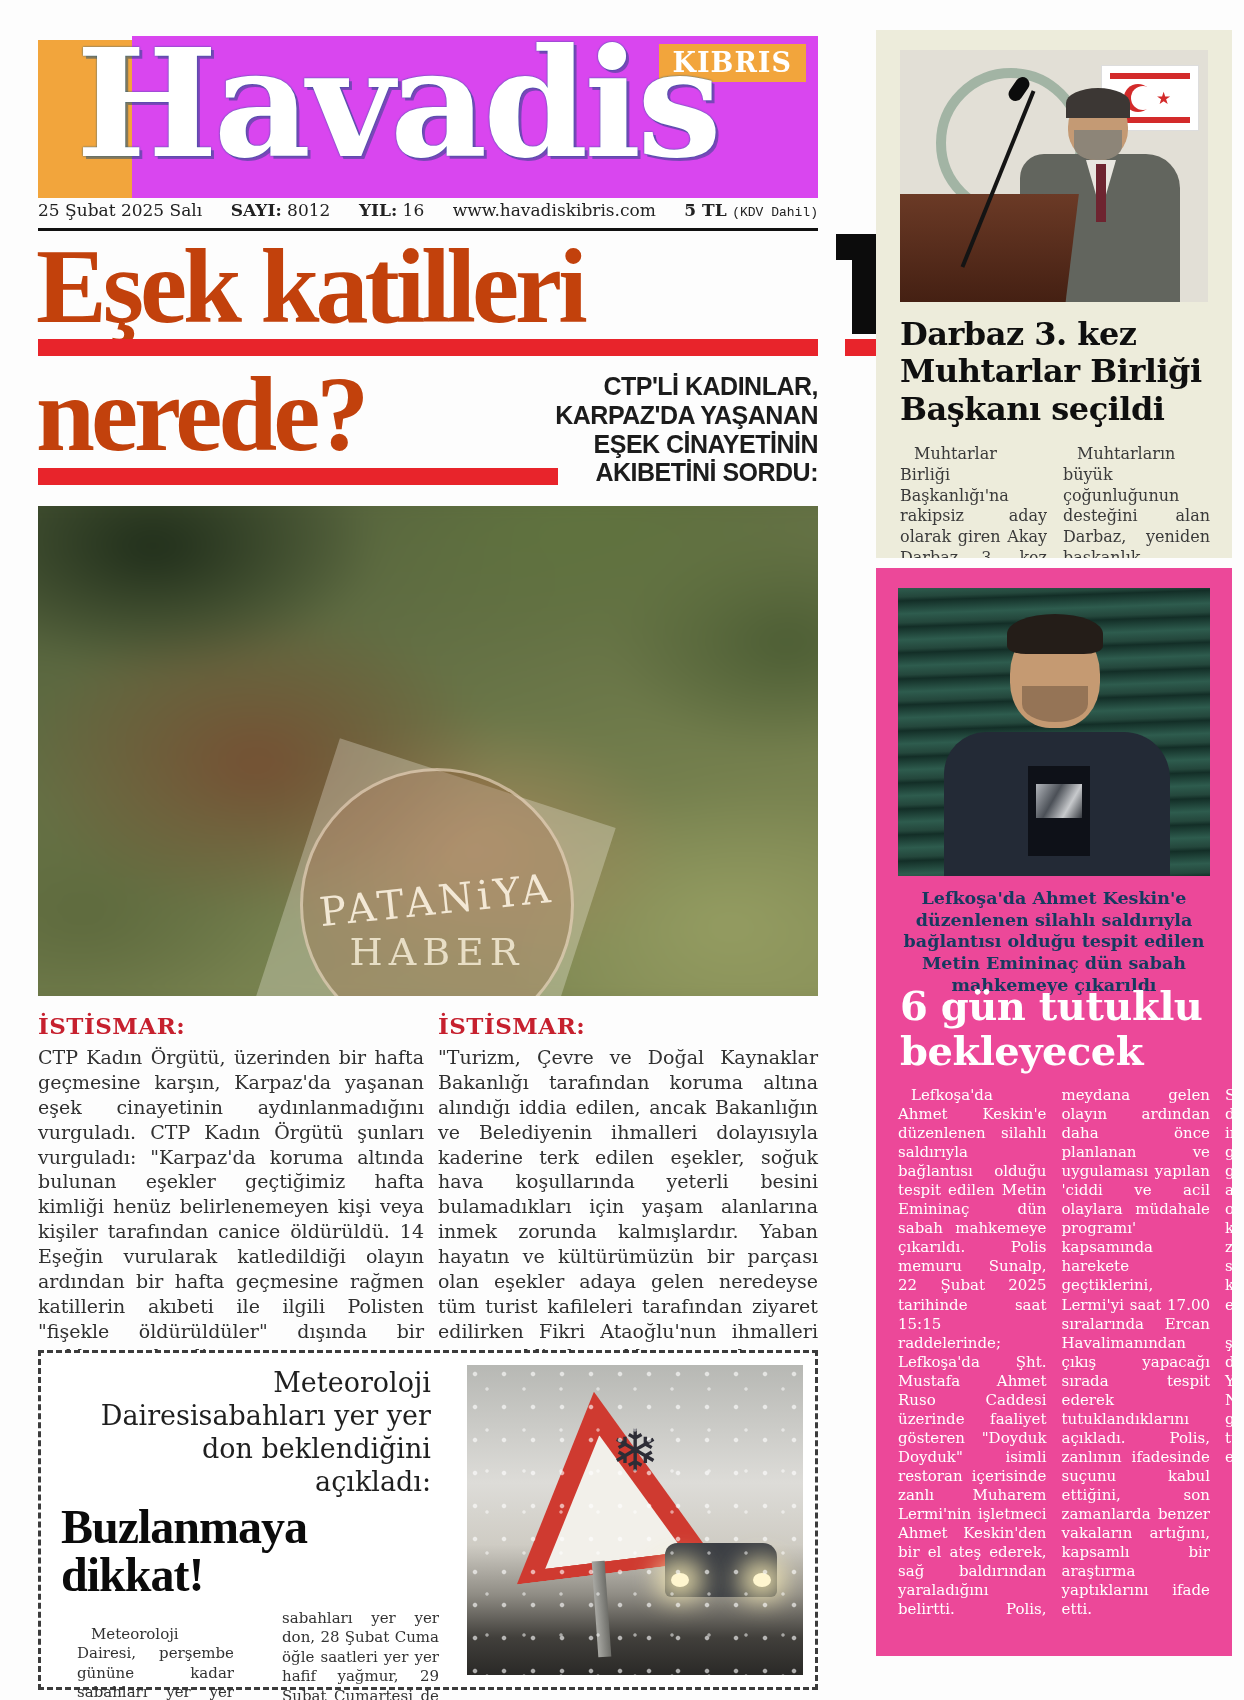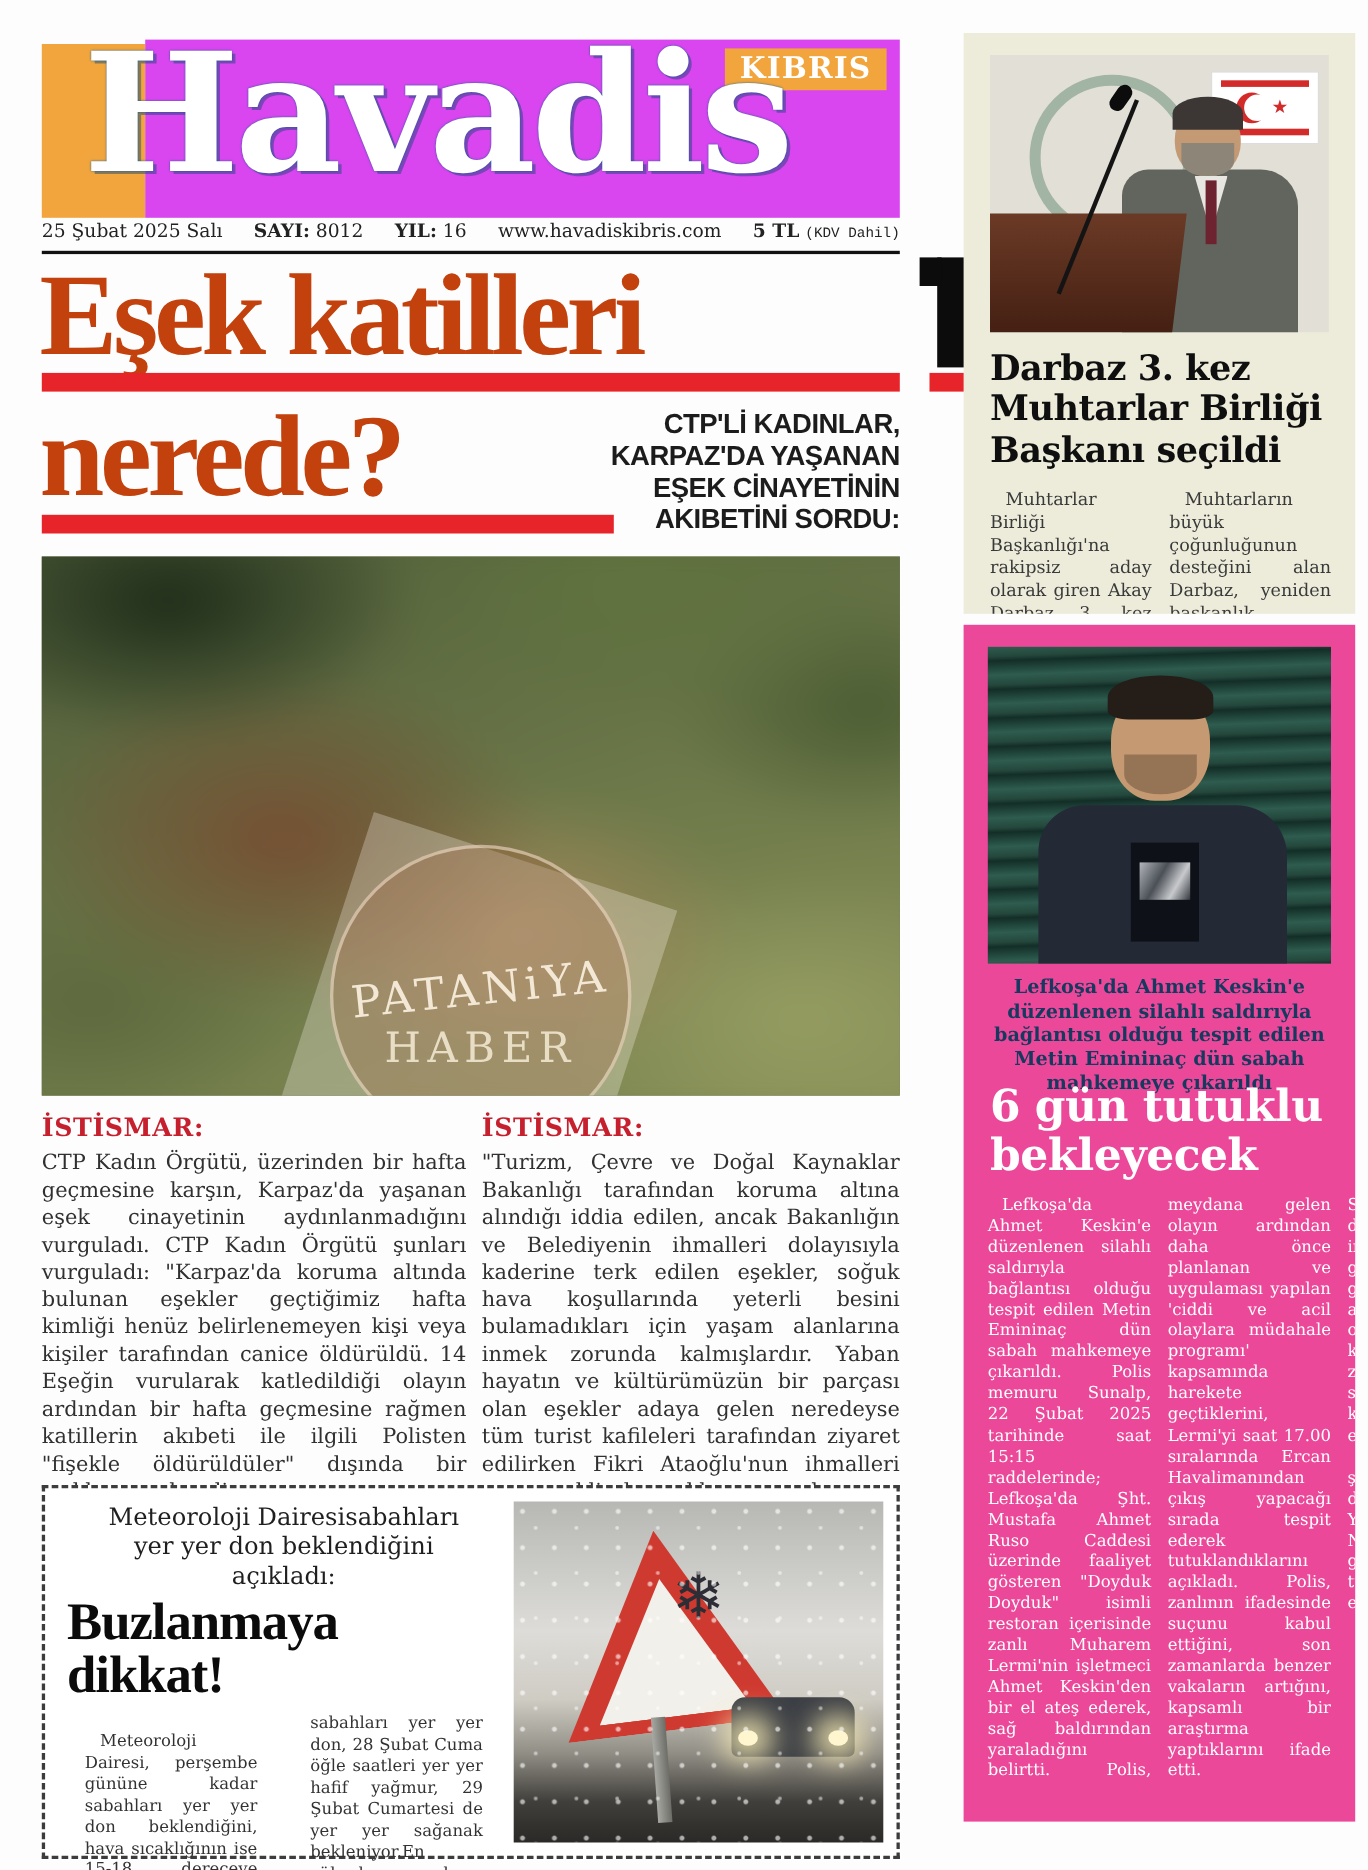--- a/index.html
+++ b/index.html
@@ -93,21 +93,21 @@
     font-family:"DejaVu Serif", serif;font-size:19px;line-height:1.31;color:#303030;
     text-align:justify;margin:0;
   }
   
   .weather{
     position:absolute;left:38px;top:1350px;width:780px;height:340px;
     border:3px dashed #3c3c3c;box-sizing:border-box;background:#fff;display:flex;
   }
   .wx-left{width:426px;padding:12px 12px 8px 20px;box-sizing:border-box;}
   .wx-kicker{
-    text-align:center;font-size:22px;line-height:1.22;color:#1f1f1f;margin:2px 24px 4px;
+    text-align:right;font-size:27px;line-height:1.22;color:#1f1f1f;margin:2px 24px 4px;
     font-family:"DejaVu Serif", serif;
   }
   .wx-headline{
     font-family:"Liberation Serif", serif;font-weight:bold;font-size:48px;
     letter-spacing:-1px;color:#0b0b0b;margin:4px 0 10px;line-height:1;
   }
   .wx-body{column-count:2;column-gap:16px;}
   .wx-body p{
     font-family:"DejaVu Serif", serif;font-size:15px;line-height:1.3;color:#323232;
     text-align:justify;margin:16px;text-indent:14px;

